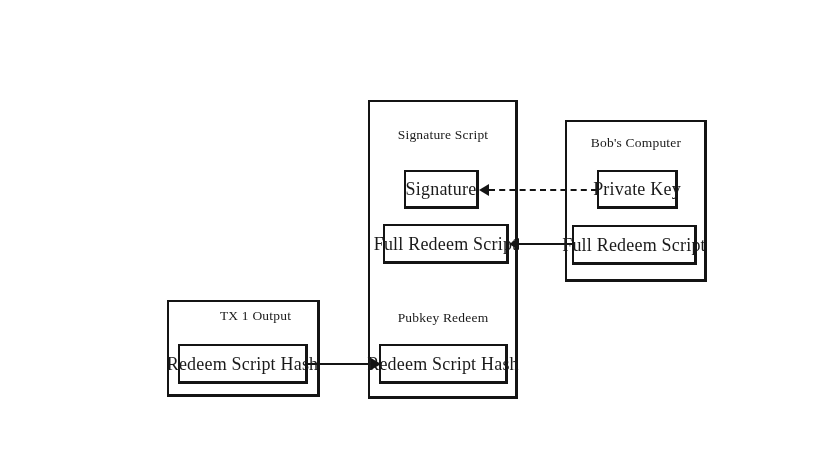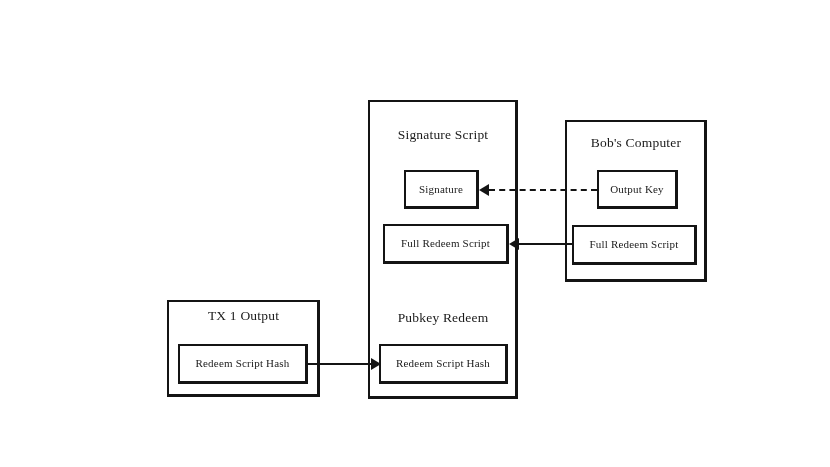--- a/index.html
+++ b/index.html
@@ -44,21 +44,21 @@
   }
   .container-title {
     position: absolute;
     text-align: center;
     white-space: nowrap;
     font-size: 13.5px;
     letter-spacing: 0.2px;
     z-index: 4;
   }
   .inner-label {
-    font-size: 11px;
+    font-size: 18px;
     white-space: nowrap;
     letter-spacing: 0.2px;
     line-height: 1;
   }
   .arrow-line-solid {
     position: absolute;
     height: 0;
     border-top: 2px solid #141414;
     z-index: 3;
   }
@@ -108,30 +108,30 @@
 
   <div class="inner-box" style="left:379px; top:344px; width:129px; height:40px;">
     <span class="inner-label">Redeem Script Hash</span>
   </div>
 
   <div class="box" style="left:565px; top:120px; width:142px; height:162px;"></div>
 
   <div class="container-title" style="left:565px; top:135px; width:142px;font-family:Liberation Serif, serif;">Bob's Computer</div>
 
   <div class="inner-box" style="left:597px; top:170px; width:81px; height:39px;">
-    <span class="inner-label">Output Key</span>
+    <span class="inner-label">Private Key</span>
   </div>
 
   <div class="inner-box" style="left:572px; top:225px; width:125px; height:40px;">
     <span class="inner-label">Full Redeem Script</span>
   </div>
 
   <div class="box" style="left:167px; top:300px; width:153px; height:97px;"></div>
 
-  <div class="container-title" style="left:167px; top:308px; width:153px;">TX 1 Output</div>
+  <div class="container-title" style="left:179px; top:308px; width:153px;">TX 1 Output</div>
 
   <div class="inner-box" style="left:178px; top:344px; width:130px; height:40px;">
     <span class="inner-label">Redeem Script Hash</span>
   </div>
 
   <div class="arrow-line-dashed" style="left:489px; top:189px; width:108px;"></div>
   <div class="arrow-head-left" style="left:479px; top:184px;"></div>
 
   <div class="arrow-line-solid" style="left:519px; top:243px; width:53px;"></div>
   <div class="arrow-head-left" style="left:509px; top:238px;"></div>

